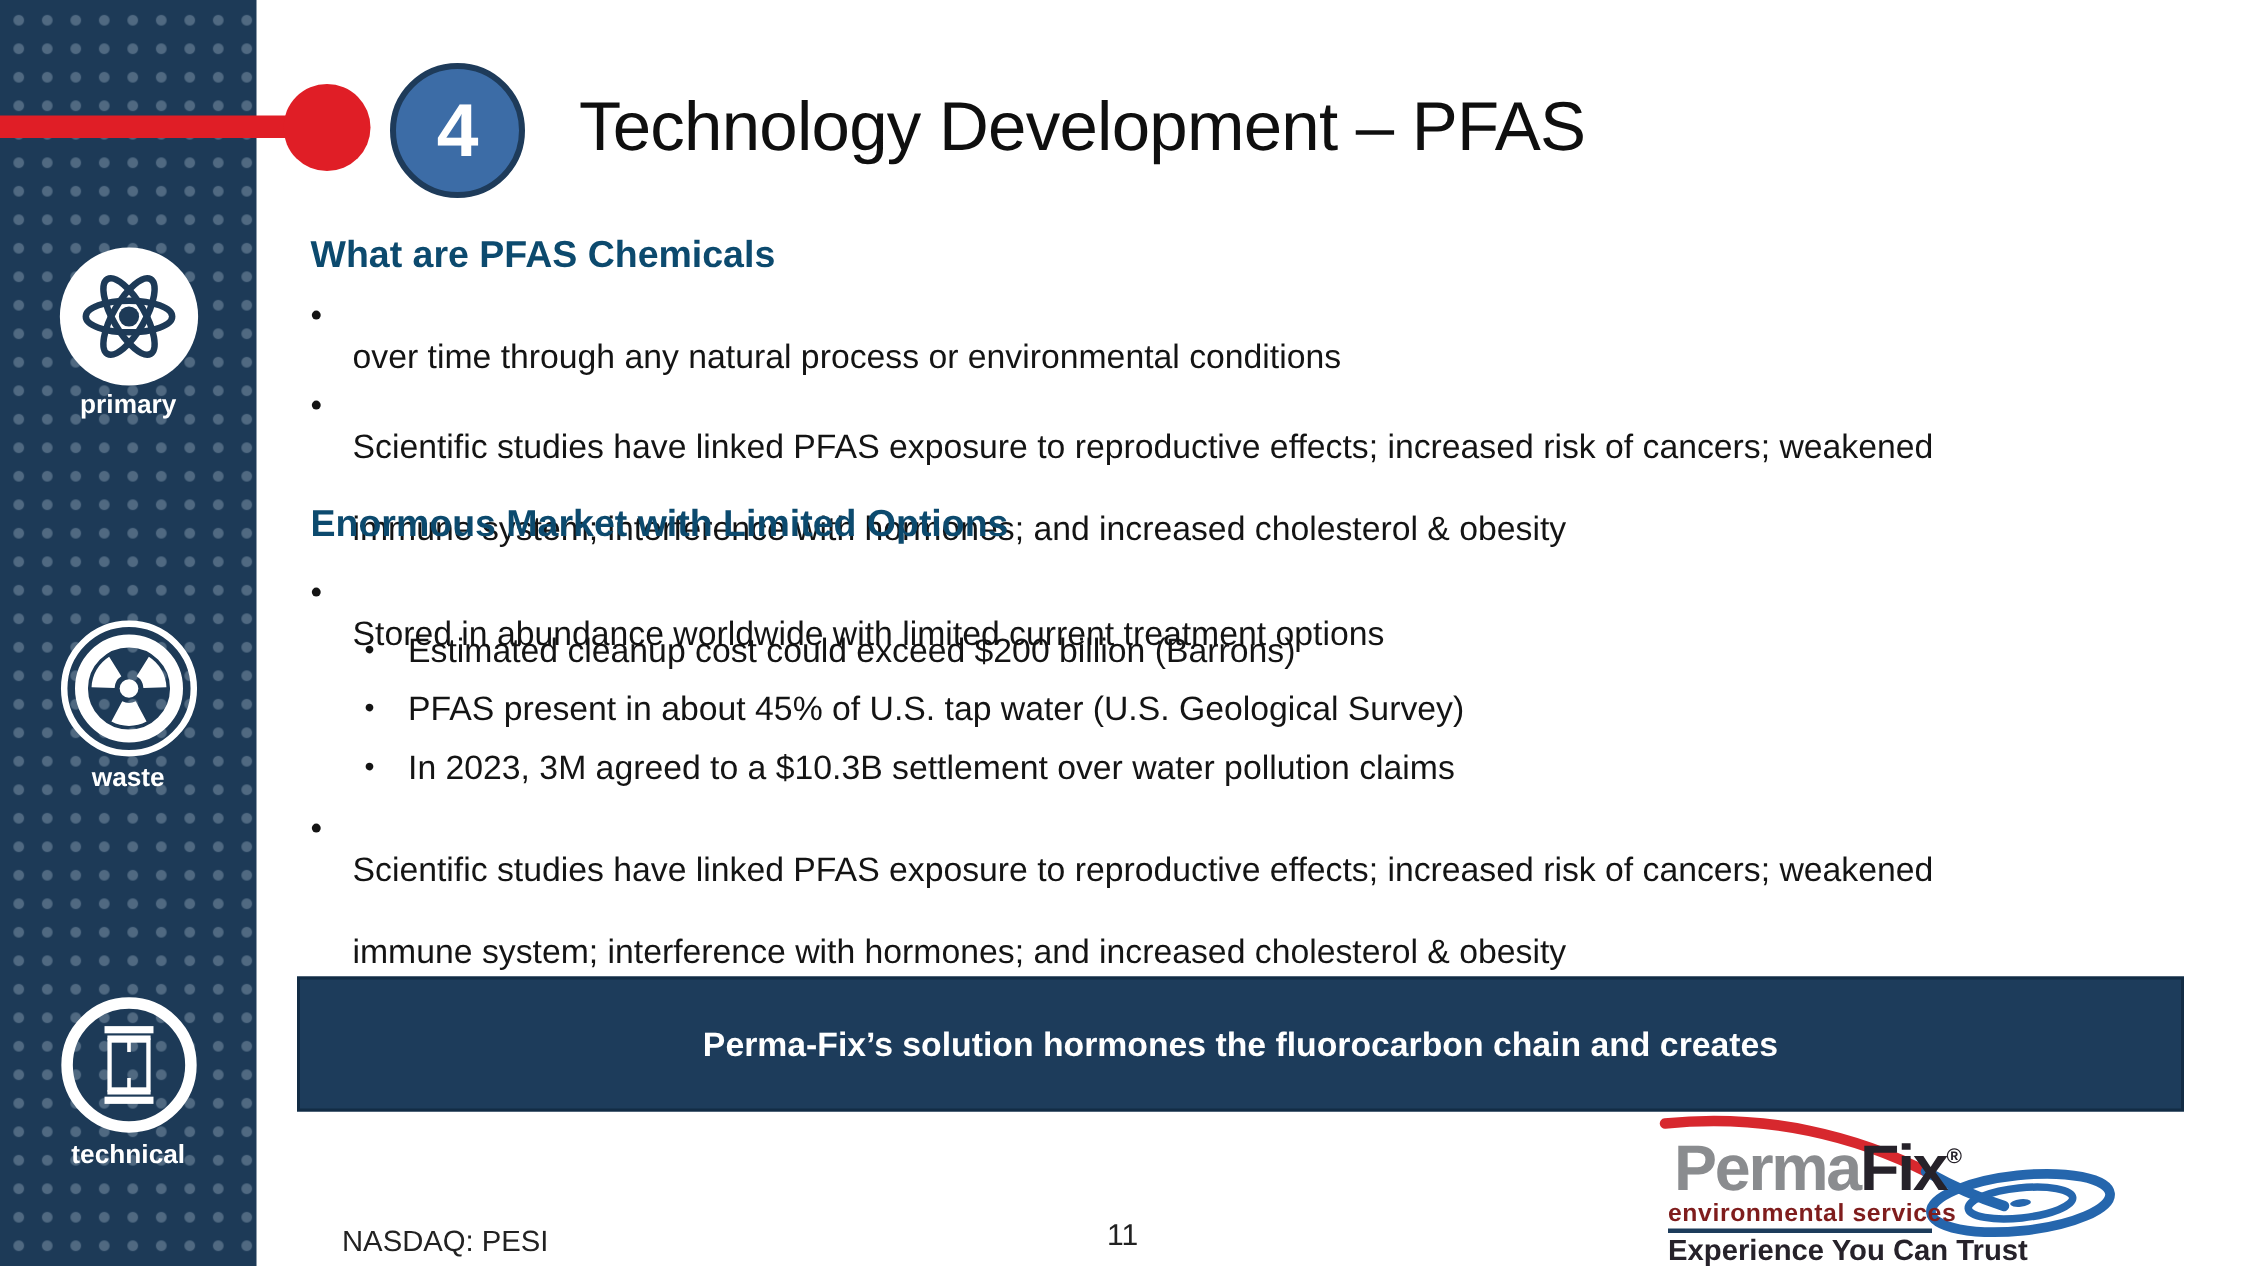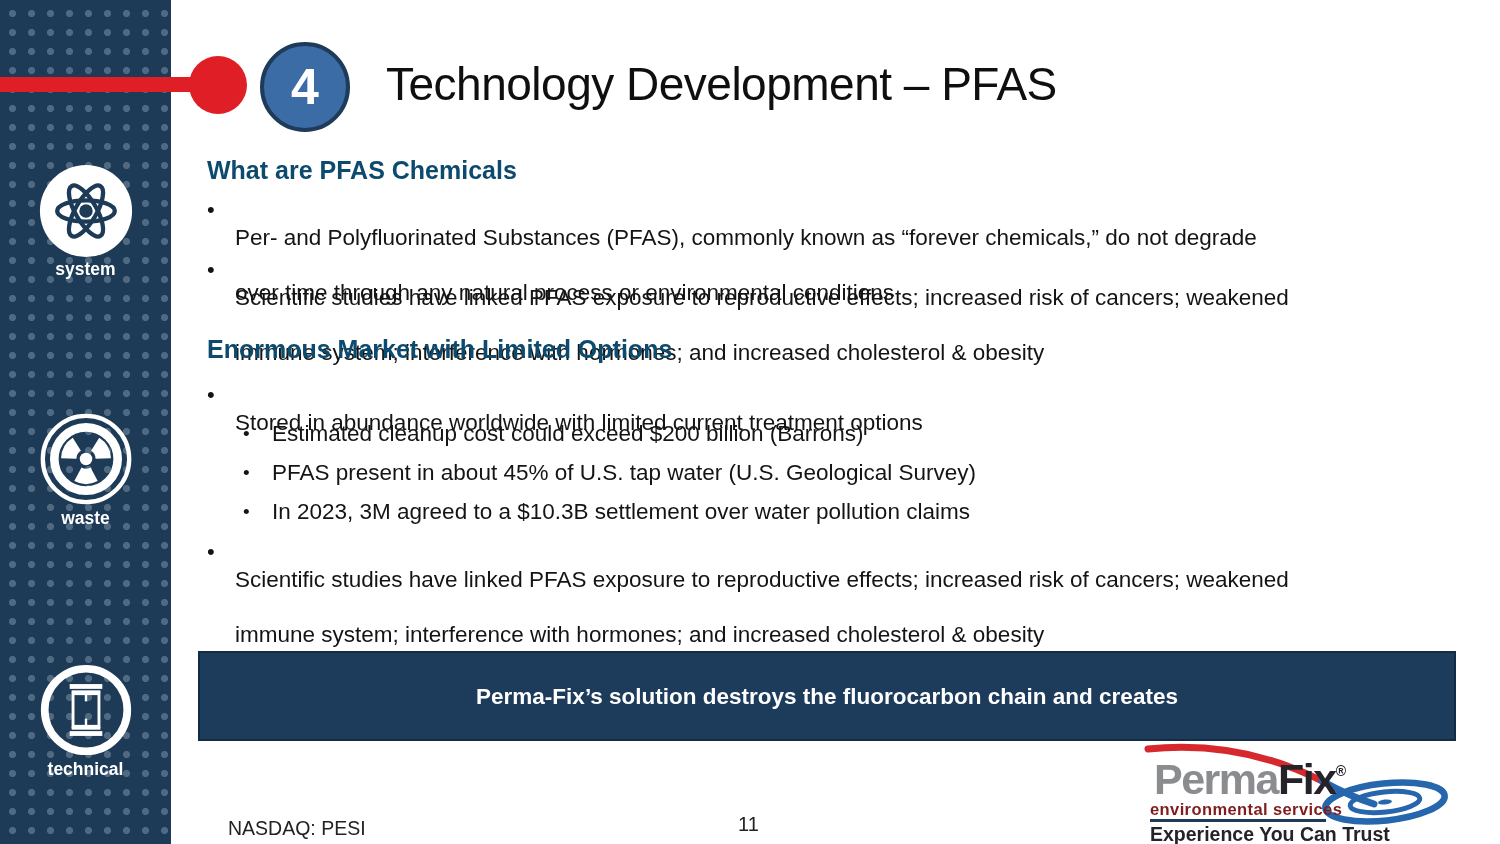--- a/index.html
+++ b/index.html
@@ -51,21 +51,21 @@
     background:#1d3c5b; border:2px solid #122c45;
     display:flex; flex-direction:column; align-items:center; justify-content:center; gap:1px;
     color:#ffffff; font-weight:bold; font-size:22.5px; line-height:29px; text-align:center;
   }
 
   
   .ticker   { position:absolute; left:228px; top:817px; font-size:19.5px; color:#222222; }
   .page-num { position:absolute; left:738px; top:813px; font-size:20px; color:#222222; }
 
   
-  .logo { position:absolute; left:1142px; top:742px; width:312px; height:102px; }
+  .logo { position:absolute; left:1104px; top:742px; width:312px; height:102px; }
   .logo svg.art { position:absolute; left:0; top:0; }
   .wordmark {
     position:absolute; left:12px; top:16px; font-size:43px; font-weight:bold;
     letter-spacing:-1.5px; line-height:1; white-space:nowrap;
   }
   .wordmark .p1 { color:#8a8c8f; }
   .wordmark .p2 { color:#26222a; }
   .wordmark .reg { font-size:14px; color:#26222a; vertical-align:18px; letter-spacing:0; }
   .env-services {
     position:absolute; left:8px; top:58px; font-size:16.5px; font-weight:bold;
@@ -84,21 +84,21 @@
 
   <svg class="side-icon" style="top:163px" viewBox="-50 -50 100 100">
     <circle r="48" fill="#ffffff"></circle>
     <g stroke="#1d3a57" stroke-width="4.5" fill="none">
       <ellipse rx="30" ry="11"></ellipse>
       <ellipse rx="30" ry="11" transform="rotate(60)"></ellipse>
       <ellipse rx="30" ry="11" transform="rotate(120)"></ellipse>
     </g>
     <circle r="7" fill="#1d3a57"></circle>
   </svg>
-  <div class="side-label" style="top:259px">system</div>
+  <div class="side-label" style="top:259px">primary</div>
 
   <svg class="side-icon" style="top:411px" viewBox="-50 -50 100 100">
     <circle r="45" fill="none" stroke="#ffffff" stroke-width="4.5"></circle>
     <circle r="33" fill="none" stroke="#ffffff" stroke-width="9"></circle>
     <g fill="#ffffff">
       <path transform="rotate(60)" d="M -12.21 -22.96 A 26 26 0 0 1 12.21 -22.96 L 4.69 -8.83 A 10 10 0 0 0 -4.69 -8.83 Z"></path>
       <path transform="rotate(180)" d="M -12.21 -22.96 A 26 26 0 0 1 12.21 -22.96 L 4.69 -8.83 A 10 10 0 0 0 -4.69 -8.83 Z"></path>
       <path transform="rotate(300)" d="M -12.21 -22.96 A 26 26 0 0 1 12.21 -22.96 L 4.69 -8.83 A 10 10 0 0 0 -4.69 -8.83 Z"></path>
       <circle r="6.5"></circle>
     </g>
@@ -125,21 +125,20 @@
 <div class="num-circle">
   <span>4</span>
 </div>
 <div class="slide-title">Technology Development – PFAS</div>
 
 <div class="h-blue" style="top:156px">What are PFAS Chemicals</div>
 
 <div class="bullet" style="left:207px; top:196px">
   <span class="marker"></span>
   <span class="txt">
-    <span>Per- and Polyfluorinated Substances (PFAS), commonly known as “forever chemicals,” do not degrade</span>
     <span>over time through any natural process or environmental conditions</span>
   </span>
 </div>
 
 <div class="bullet" style="left:207px; top:256px">
   <span class="marker"></span>
   <span class="txt">
     <span>Scientific studies have linked PFAS exposure to reproductive effects; increased risk of cancers; weakened</span>
     <span>immune system; interference with hormones; and increased cholesterol &amp; obesity</span>
   </span>
@@ -171,21 +170,21 @@
 
 <div class="bullet" style="left:207px; top:538px">
   <span class="marker"></span>
   <span class="txt">
     <span>Scientific studies have linked PFAS exposure to reproductive effects; increased risk of cancers; weakened</span>
     <span>immune system; interference with hormones; and increased cholesterol &amp; obesity</span>
   </span>
 </div>
 
 <div class="banner">
-  <span>Perma-Fix’s solution destroys the fluorocarbon chain and creates</span>
+  <span>Perma-Fix’s solution hormones the fluorocarbon chain and creates</span>
 </div>
 
 <div class="ticker">NASDAQ:  PESI</div>
 <div class="page-num">11</div>
 
 <div class="logo">
   <svg class="art" width="312" height="102" viewBox="0 0 312 102">
     <path d="M 6 7 C 75 0 135 16 182 40" stroke="#d7282e" stroke-width="7" fill="none" stroke-linecap="round"></path>
     <path d="M 180 39 C 198 49 213 56 232 62" stroke="#2566ad" stroke-width="7" fill="none" stroke-linecap="round"></path>
     <g transform="translate(243 60) rotate(-6)" stroke="#2566ad" fill="none">

